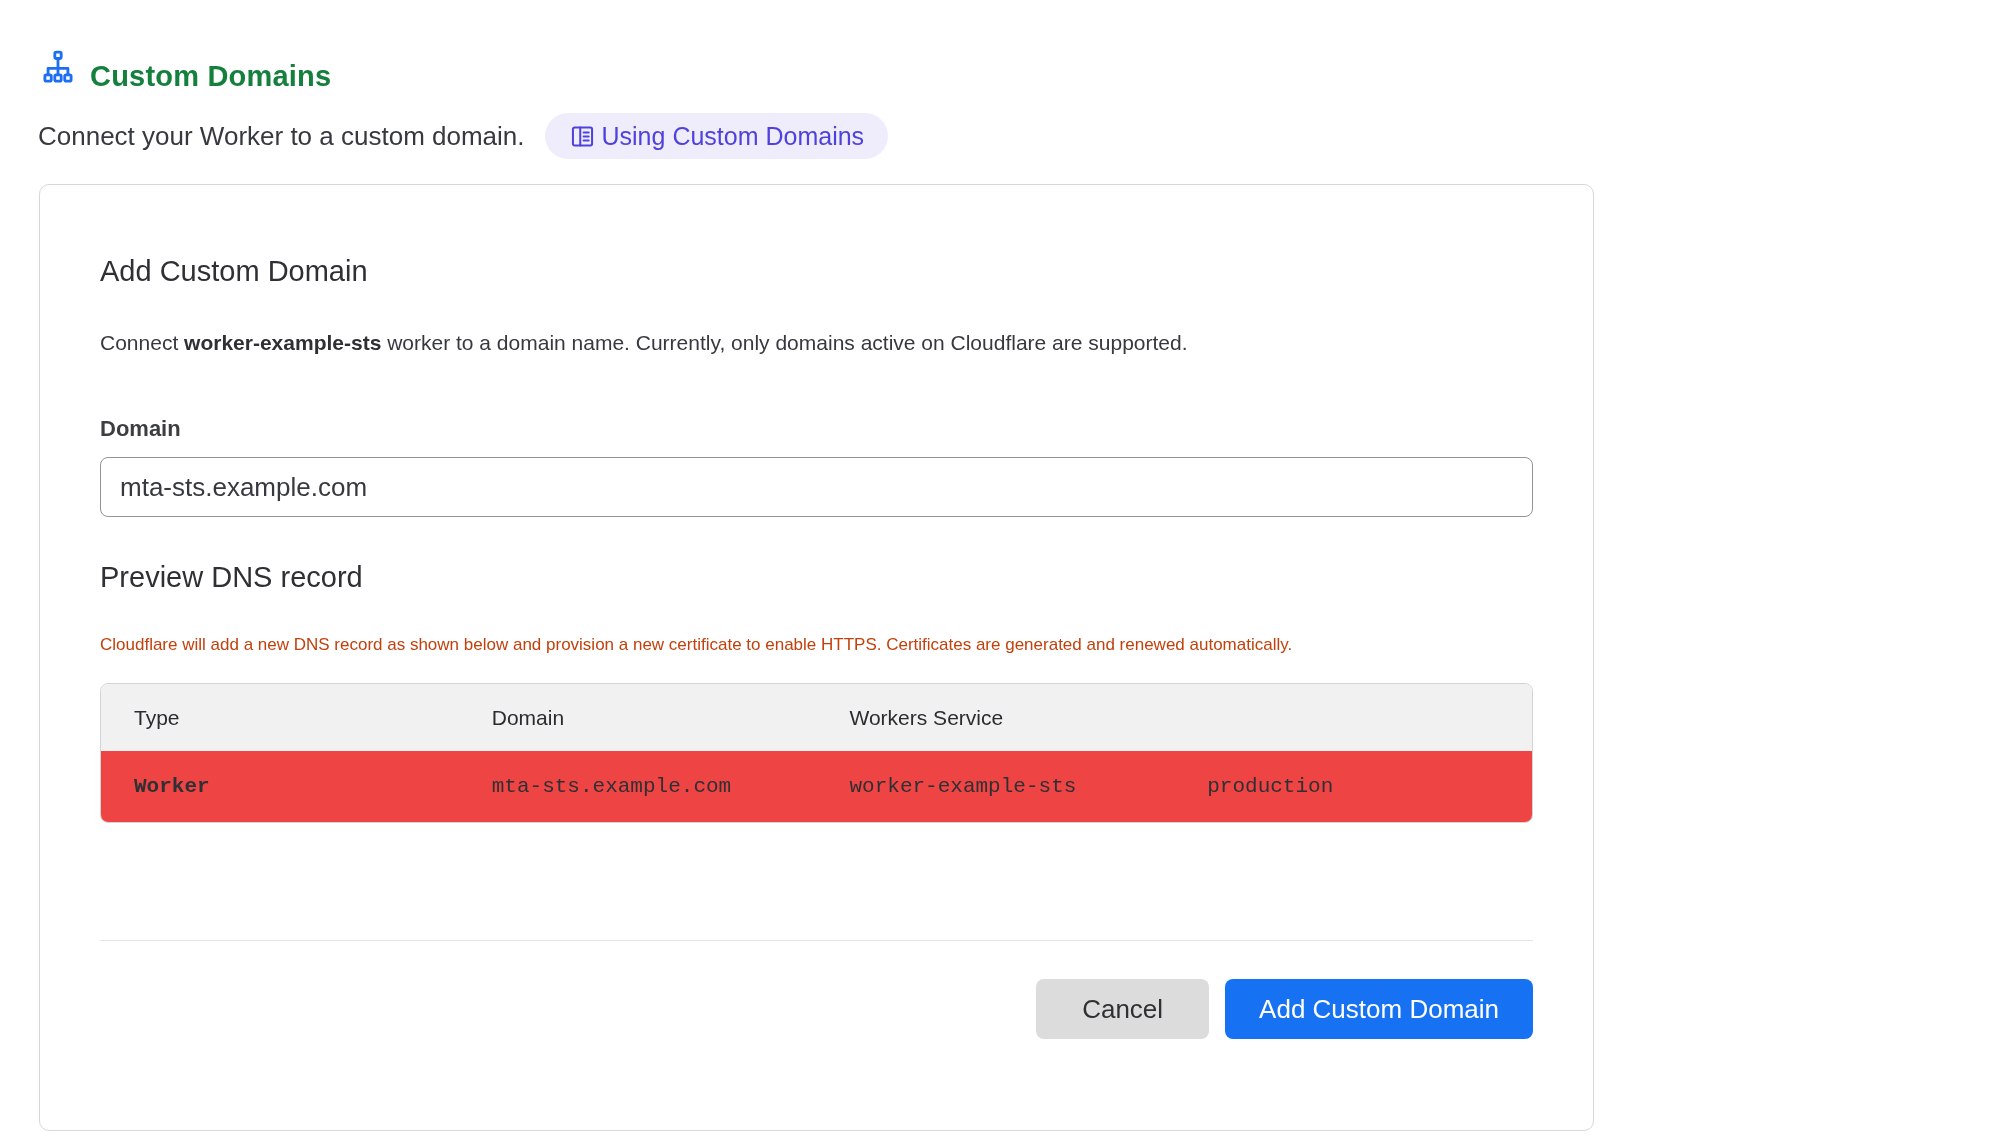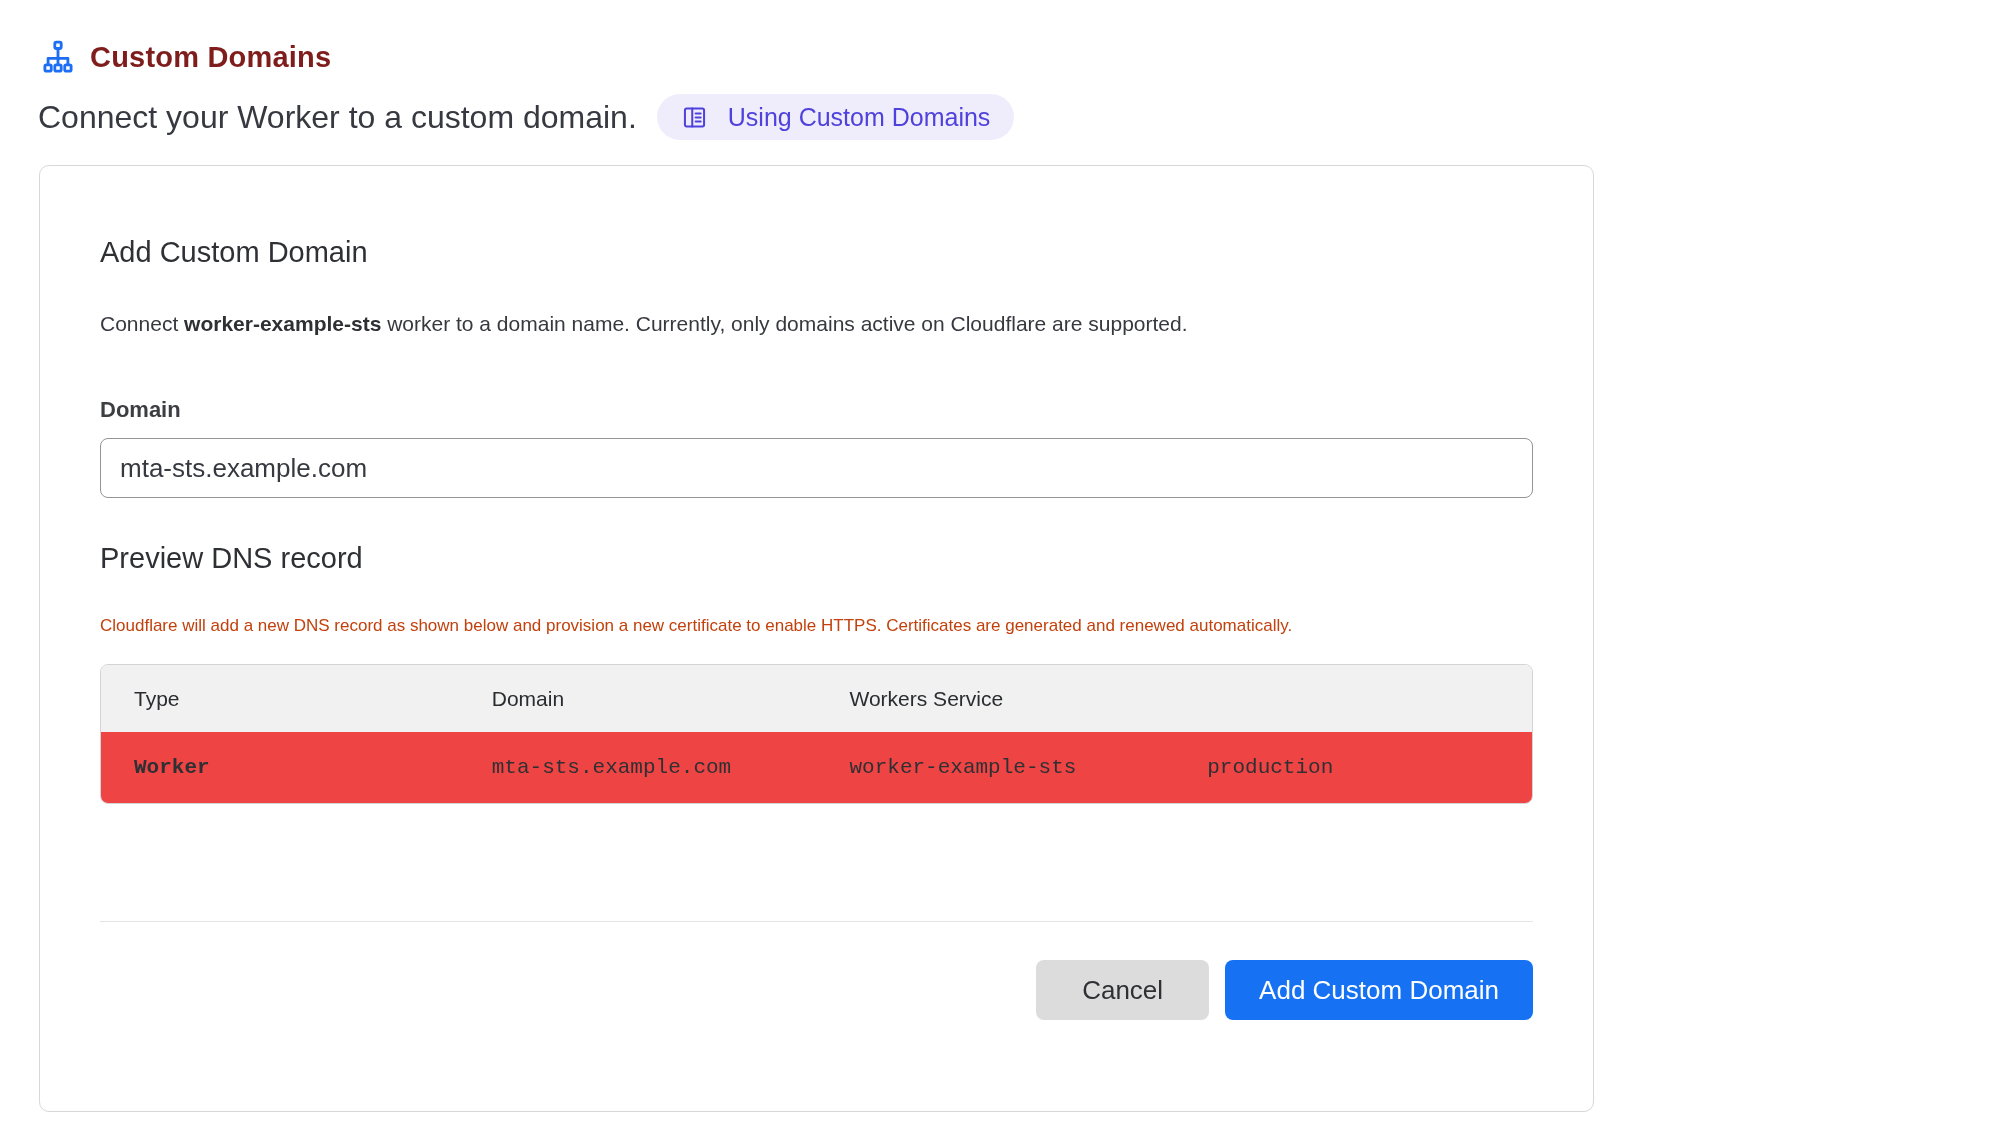--- a/index.html
+++ b/index.html
@@ -7,26 +7,26 @@
   body {
     width: 1999px; height: 1148px; overflow: hidden;
     font-family: "Liberation Sans", sans-serif;
     color: #36393f;
     padding: 40px 31px 0 38px;
   }
 
   
   .title-row { display: flex; align-items: center; gap: 15px; padding-left: 3px; }
   .title-row .hdr-icon { width: 34px; height: 34px; display: inline-flex; }
-  .page-title { font-size: 29px; font-weight: 700; color: #7f1d1d; letter-spacing: .2px; }
+  .page-title { font-size: 29px; font-weight: 700; color: #15803d; letter-spacing: .2px; margin-top: 20px; }
 
   .subtitle-row { margin-top: 20px; display: flex; align-items: center; gap: 20px; }
-  .subtitle { font-size: 32px; color: #36393f; }
+  .subtitle { font-size: 26px; color: #36393f; }
   .docs-badge {
-    display: inline-flex; align-items: center; gap: 20px;
+    display: inline-flex; align-items: center; gap: 6px;
     height: 46px; padding: 10px 24px; border-radius: 23px;
     background: #efedfc; color: #4f42dc;
     font-size: 25px; font-weight: 500; cursor: pointer; border: none;
     font-family: "Liberation Sans", sans-serif;
   }
   .docs-badge svg { width: 27px; height: 27px; }
 
   
   .card {
     margin-top: 25px; margin-left: 1px;

